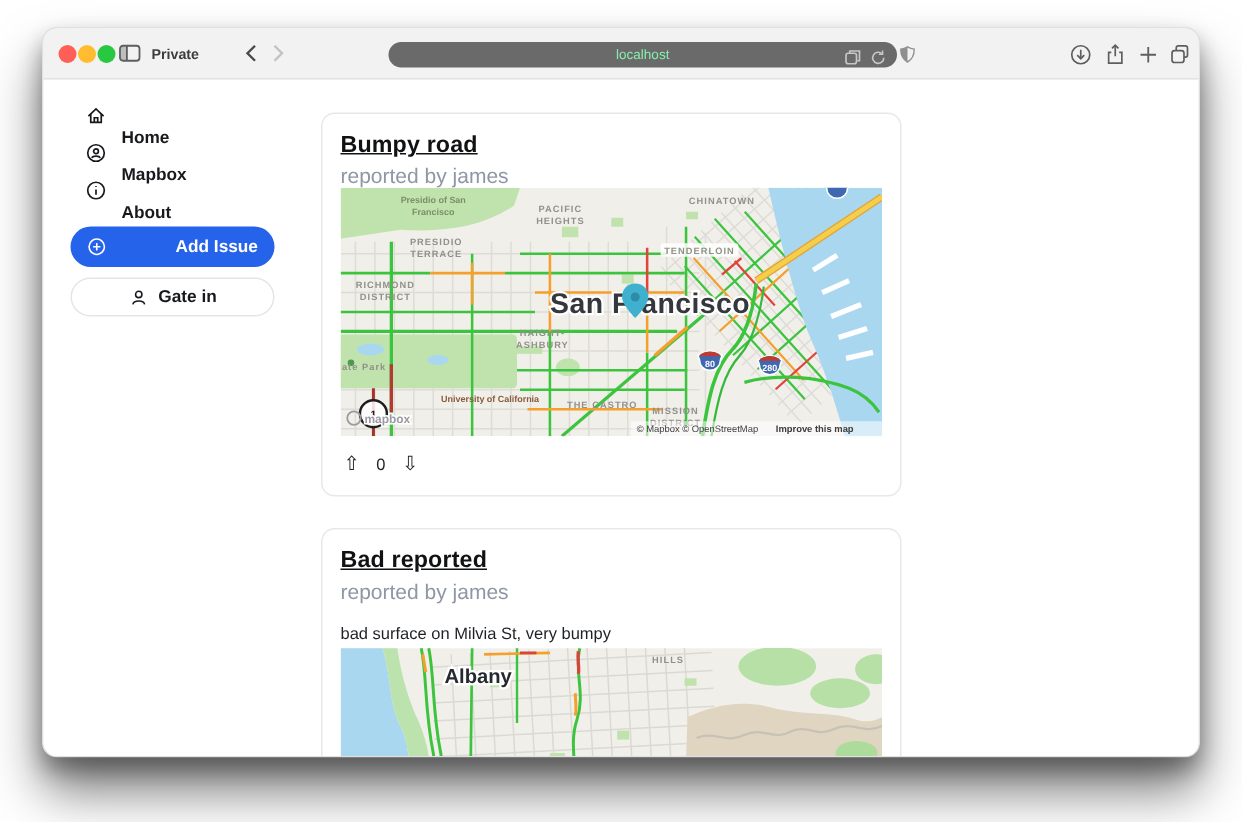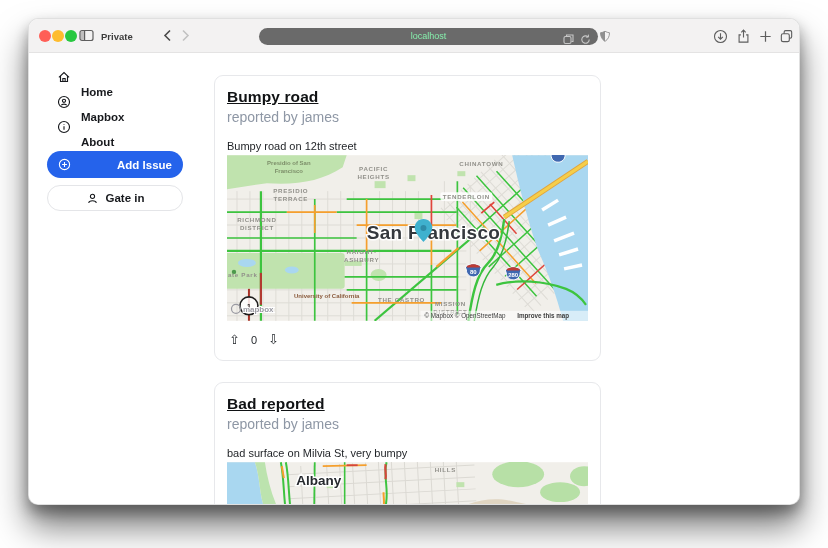--- a/index.html
+++ b/index.html
@@ -201,21 +201,20 @@
           </svg>
           <span>Gate in</span>
         </button>
       </nav>
 
       <main class="main">
 
         <section class="card">
           <h2 class="card-title">Bumpy road</h2>
           <div class="card-byline">reported by james</div>
-          <div class="card-desc">Bumpy road on 12th street</div>
 
           <div class="map-frame" style="height:166px;">
             <svg width="361" height="166" viewBox="0 0 362 166">
               <rect width="362" height="166" fill="#F1EFEA"></rect>
 
               <g stroke="#DEDCD6" stroke-width="1">
                 <path d="M10,36 V166 M23,36 V166 M36,36 V166 M49,36 V166 M62,36 V166 M75,36 V166 M101,36 V166 M114,36 V166 M127,36 V166 M153,36 V166 M166,36 V166 M179,36 V166 M192,36 V166 M218,26 V166 M244,30 V166"></path>
                 <path d="M0,44 H240 M0,57 H240 M0,70 H240 M0,83 H240 M0,96 H240 M0,109 H240 M0,122 H240 M0,135 H240 M0,148 H235 M0,161 H230"></path>
               </g>
 

